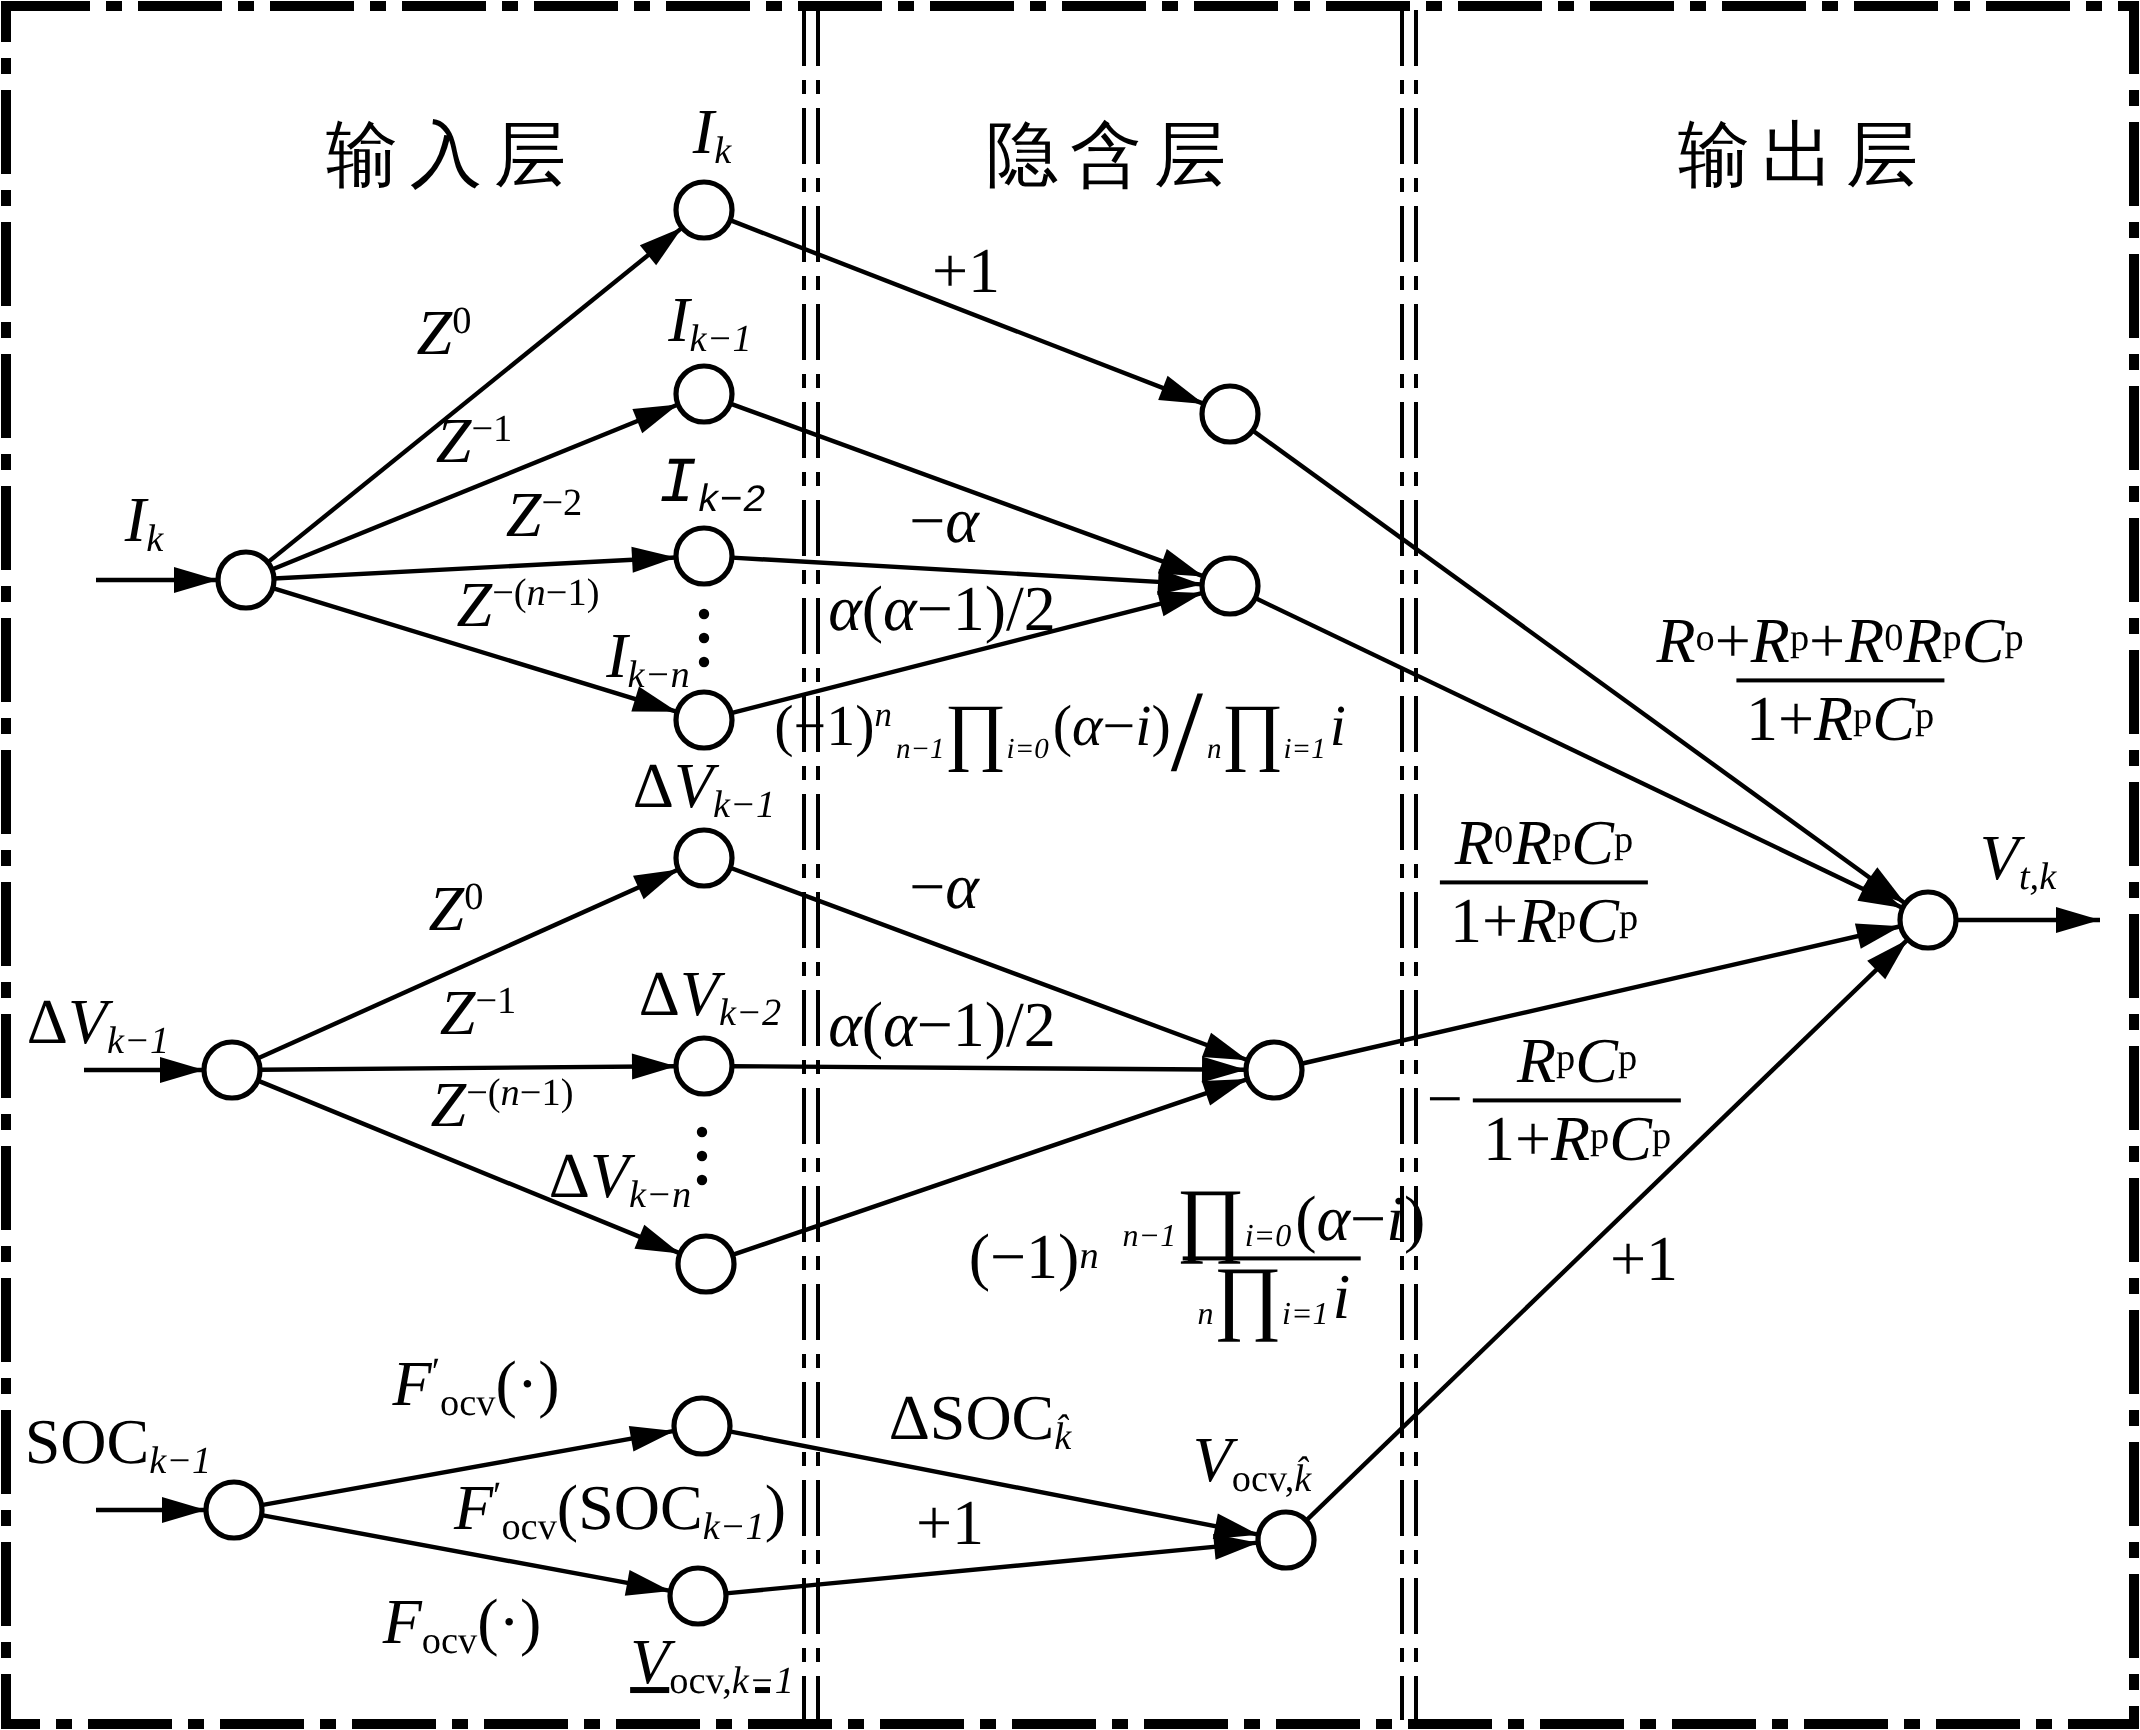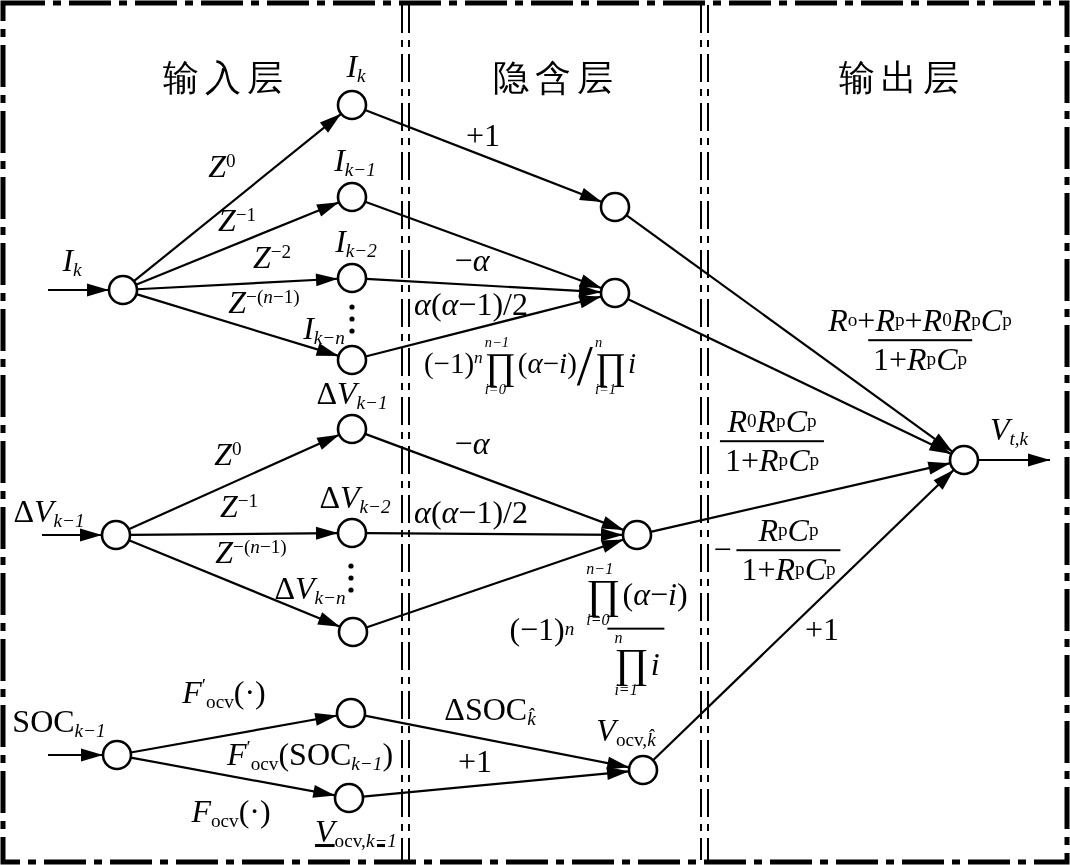--- a/index.html
+++ b/index.html
@@ -12,21 +12,21 @@
   .lbl{position:absolute;transform:translate(-50%,-50%);white-space:nowrap;
        font-size:32px;line-height:1.05;color:#000;
        font-family:"Liberation Serif","DejaVu Serif","DejaVu Sans",serif;}
   .s-i{font-style:italic;}
   .s-r{font-style:normal;}
   .s-sup{font-size:.60em;vertical-align:.55em;font-style:normal;}
   .s-supi{font-size:.60em;vertical-align:.55em;font-style:italic;}
   .s-sub{font-size:.60em;vertical-align:-.25em;font-style:italic;}
   .s-subr{font-size:.60em;vertical-align:-.25em;font-style:normal;}
   .s-big{font-size:2em;vertical-align:middle;line-height:.8;font-style:normal;}
-  .stk{display:inline-flex;flex-direction:column;align-items:flex-start;vertical-align:middle;
+  .stk{display:inline-flex;flex-direction:row;align-items:flex-end;vertical-align:middle;
        line-height:.9;margin:0 2px;}
   .stk .lim{font-size:.5em;font-style:italic;line-height:1;}
   .stk .pg{font-size:1.3em;line-height:.85;font-style:normal;}
   .frc{display:inline-flex;align-items:center;gap:5px;}
   .fc{display:inline-flex;flex-direction:column;align-items:center;}
   .fr{display:inline-flex;align-items:center;padding:0 5px;line-height:1.15;}
   .fr.den{border-top:2.4px solid #000;}
 </style>
 </head>
 <body>
@@ -105,21 +105,21 @@
   <div class="hdr h3">输出层</div>
 
   <div id="labels">
       <div class="lbl" style="left: 72px; top: 262px;"><span class="s-i">I</span><span class="s-sub">k</span></div>
       <div class="lbl" style="left: 222px; top: 167px;"><span class="s-i">Z</span><span class="s-sup">0</span></div>
       <div class="lbl" style="left: 237px; top: 221px;"><span class="s-i">Z</span><span class="s-sup">−1</span></div>
       <div class="lbl" style="left: 254px; top: 258px; margin-left: 18px;"><span class="s-i">Z</span><span class="s-sup">−2</span></div>
       <div class="lbl" style="left: 264px; top: 303px;"><span class="s-i">Z</span><span class="s-sup">−(</span><span class="s-supi">n</span><span class="s-sup">−1)</span></div>
       <div class="lbl" style="left: 356px; top: 68px;"><span class="s-i">I</span><span class="s-sub">k</span></div>
       <div class="lbl" style="left: 355px; top: 162px;"><span class="s-i">I</span><span class="s-sub">k−1</span></div>
-      <div class="lbl" style="left: 356px; top: 243px;"><span class="s-i">I</span><span class="s-sub">k−2</span></div>
+      <div class="lbl" style="left: 356px; top: 243px; font-family: Liberation Mono, monospace;"><span class="s-i">I</span><span class="s-sub">k−2</span></div>
       <div class="lbl" style="left: 324px; top: 330px;"><span class="s-i">I</span><span class="s-sub">k−n</span></div>
       <div class="lbl" style="left: 483px; top: 136px;"><span class="s-r">+1</span></div>
       <div class="lbl" style="left: 472px; top: 261px;"><span class="s-r">−</span><span class="s-i">α</span></div>
       <div class="lbl" style="left: 471px; top: 305px;"><span class="s-i">α</span><span class="s-r">(</span><span class="s-i">α</span><span class="s-r">−1)/2</span></div>
       <div class="lbl" style="left: 530px; top: 366px; font-size: 29px;"><span class="s-r">(−1)</span><span class="s-supi">n</span><span class="stk">
           <span class="lim">n−1</span>
           <span class="pg">∏</span>
           <span class="lim">i=0</span>
         </span><span class="s-r">(</span><span class="s-i">α</span><span class="s-r">−</span><span class="s-i">i</span><span class="s-r">)</span><span class="s-big">/</span><span class="stk">
           <span class="lim">n</span>
@@ -157,21 +157,21 @@
               <span class="stk">
                 <span class="lim">n</span>
                 <span class="pg">∏</span>
                 <span class="lim">i=1</span>
               </span>
               <span class="s-i">i</span>
             </span>
           </span>
         </span></div>
       <div class="lbl" style="left: 59px; top: 723px;"><span class="s-r">SOC</span><span class="s-sub">k−1</span></div>
-      <div class="lbl" style="left: 224px; top: 694px; text-align: center;"><span class="s-i">F</span><span class="s-sup">′</span><span class="s-subr">ocv</span><span class="s-r">(·)</span></div>
+      <div class="lbl" style="left: 238px; top: 694px; text-align: center;"><span class="s-i">F</span><span class="s-sup">′</span><span class="s-subr">ocv</span><span class="s-r">(·)</span></div>
       <div class="lbl" style="left: 310px; top: 756px;"><span class="s-i">F</span><span class="s-sup">′</span><span class="s-subr">ocv</span><span class="s-r">(SOC</span><span class="s-sub">k−1</span><span class="s-r">)</span></div>
       <div class="lbl" style="left: 231px; top: 813px;"><span class="s-i">F</span><span class="s-subr">ocv</span><span class="s-r">(·)</span></div>
       <div class="lbl" style="left: 356px; top: 833px; text-decoration: underline;"><span class="s-i">V</span><span class="s-subr">ocv,</span><span class="s-sub">k−1</span></div>
       <div class="lbl" style="left: 490px; top: 711px;"><span class="s-r">ΔSOC</span><span class="s-sub">k̂</span></div>
       <div class="lbl" style="left: 475px; top: 762px;"><span class="s-r">+1</span></div>
       <div class="lbl" style="left: 626px; top: 732px;"><span class="s-i">V</span><span class="s-subr">ocv,</span><span class="s-sub">k̂</span></div>
       <div class="lbl" style="left: 920px; top: 340px;"><span class="frc">
           <span class="fc">
             <span class="fr">
               <span class="s-i">R</span>

